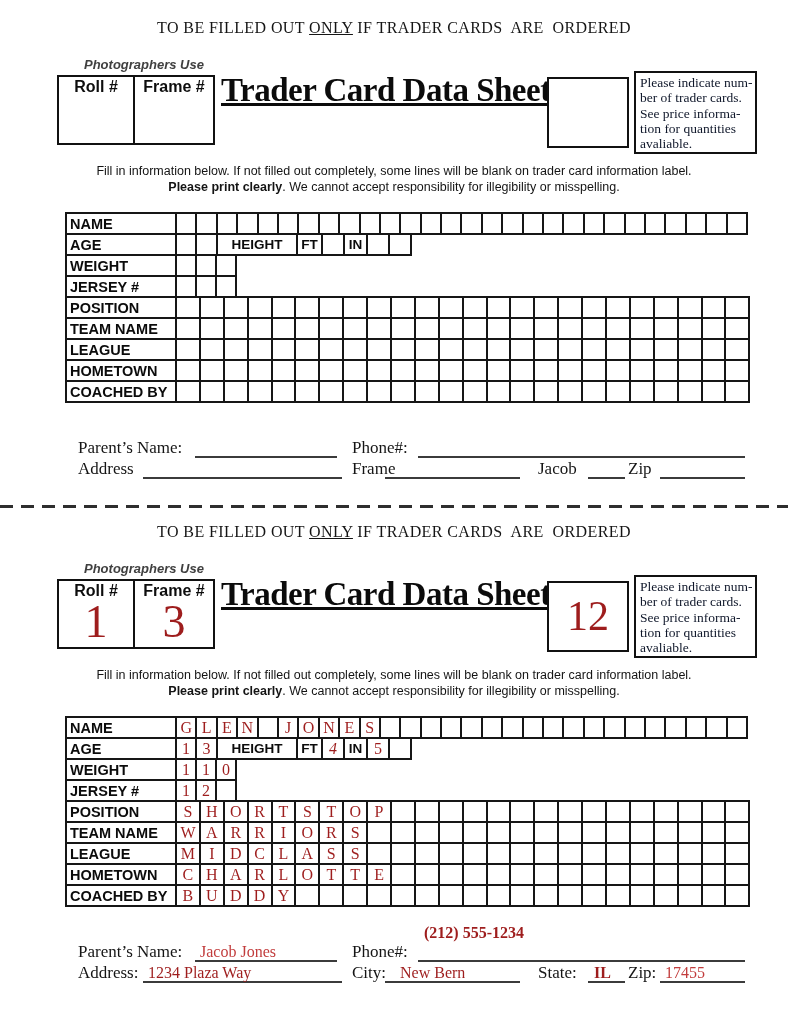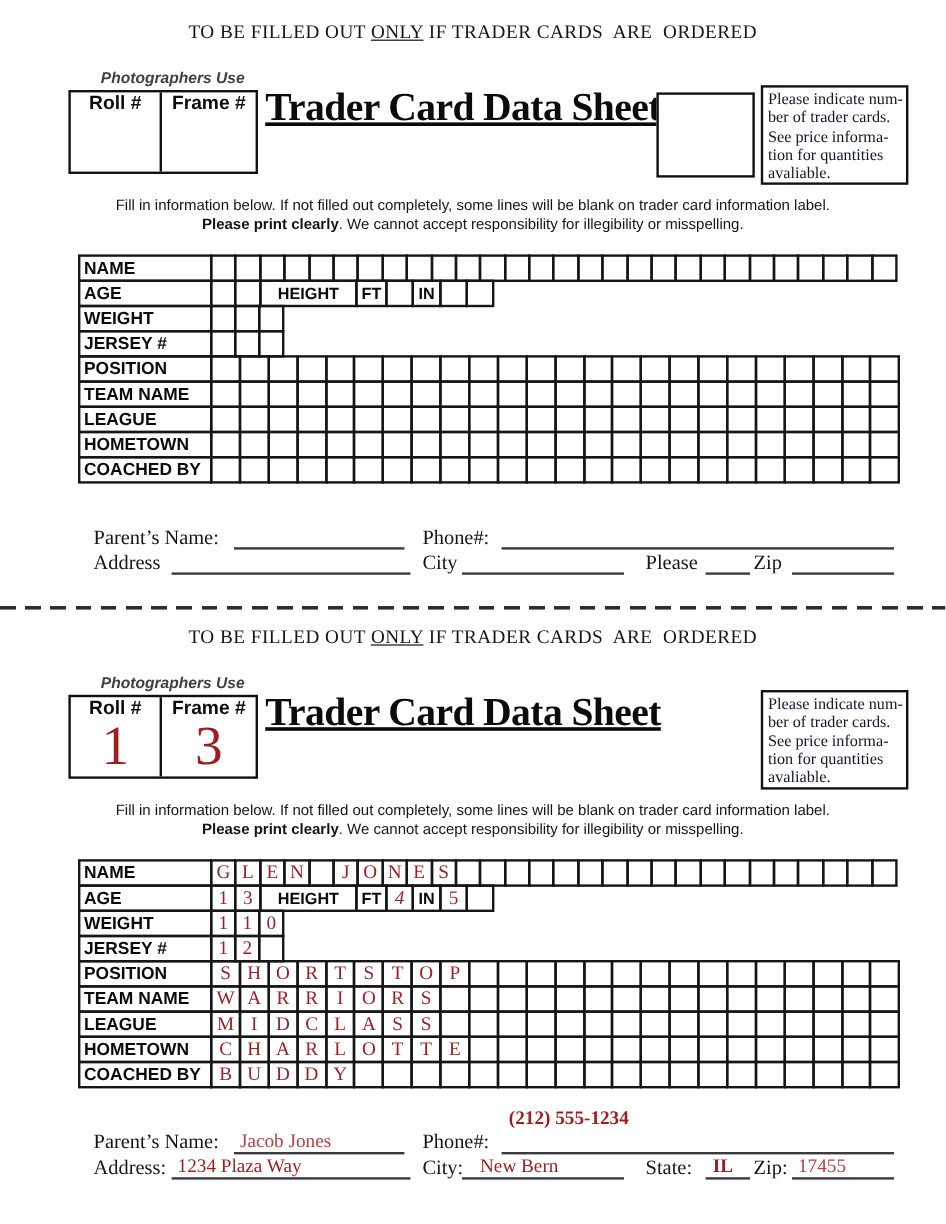--- a/index.html
+++ b/index.html
@@ -310,23 +310,23 @@
           <div class="gcell" style="width: 25.9px;"></div>
         </div>
       </div>
 
     <div class="flabel pn-label">Parent’s Name:</div>
     <div class="fval  pn-value redb"></div>
     <div class="flabel ph-label">Phone#:</div>
     <div class="fval  ph-value red bold"></div>
     <div class="flabel ad-label">Address</div>
     <div class="fval  ad-value red"></div>
-    <div class="flabel ci-label">City</div>
+    <div class="flabel ci-label">Frame</div>
     <div class="fval  ci-value red"></div>
-    <div class="flabel st-label">Please</div>
+    <div class="flabel st-label">Jacob</div>
     <div class="fval  st-value red bold"></div>
     <div class="flabel zp-label">Zip</div>
     <div class="fval  zp-value redb"></div>
 
     <div class="uline ul-name"></div>
     <div class="uline ul-phone"></div>
     <div class="uline ul-address"></div>
     <div class="uline ul-city"></div>
     <div class="uline ul-state"></div>
     <div class="uline ul-zip"></div>
@@ -345,20 +345,23 @@
         <div class="rfval">1</div>
       </div>
       <div class="rfcol c2">
         <div class="rfhead">Frame #</div>
         <div class="rfval">3</div>
       </div>
     </div>
 
     <div class="title">Trader Card Data Sheet</div>
 
+    <div class="countbox">
+      <div class="countval">12</div>
+    </div>
 
     <div class="notebox">
       <span class="noteline">Please indicate num-</span>
       <span class="noteline">ber of trader cards.</span>
       <span class="noteline">See price informa-</span>
       <span class="noteline">tion for quantities</span>
       <span class="noteline">avaliable.</span>
     </div>
 
     <div class="instr instr1">Fill in information below. If not filled out completely, some lines will be blank on trader card information label.</div>

